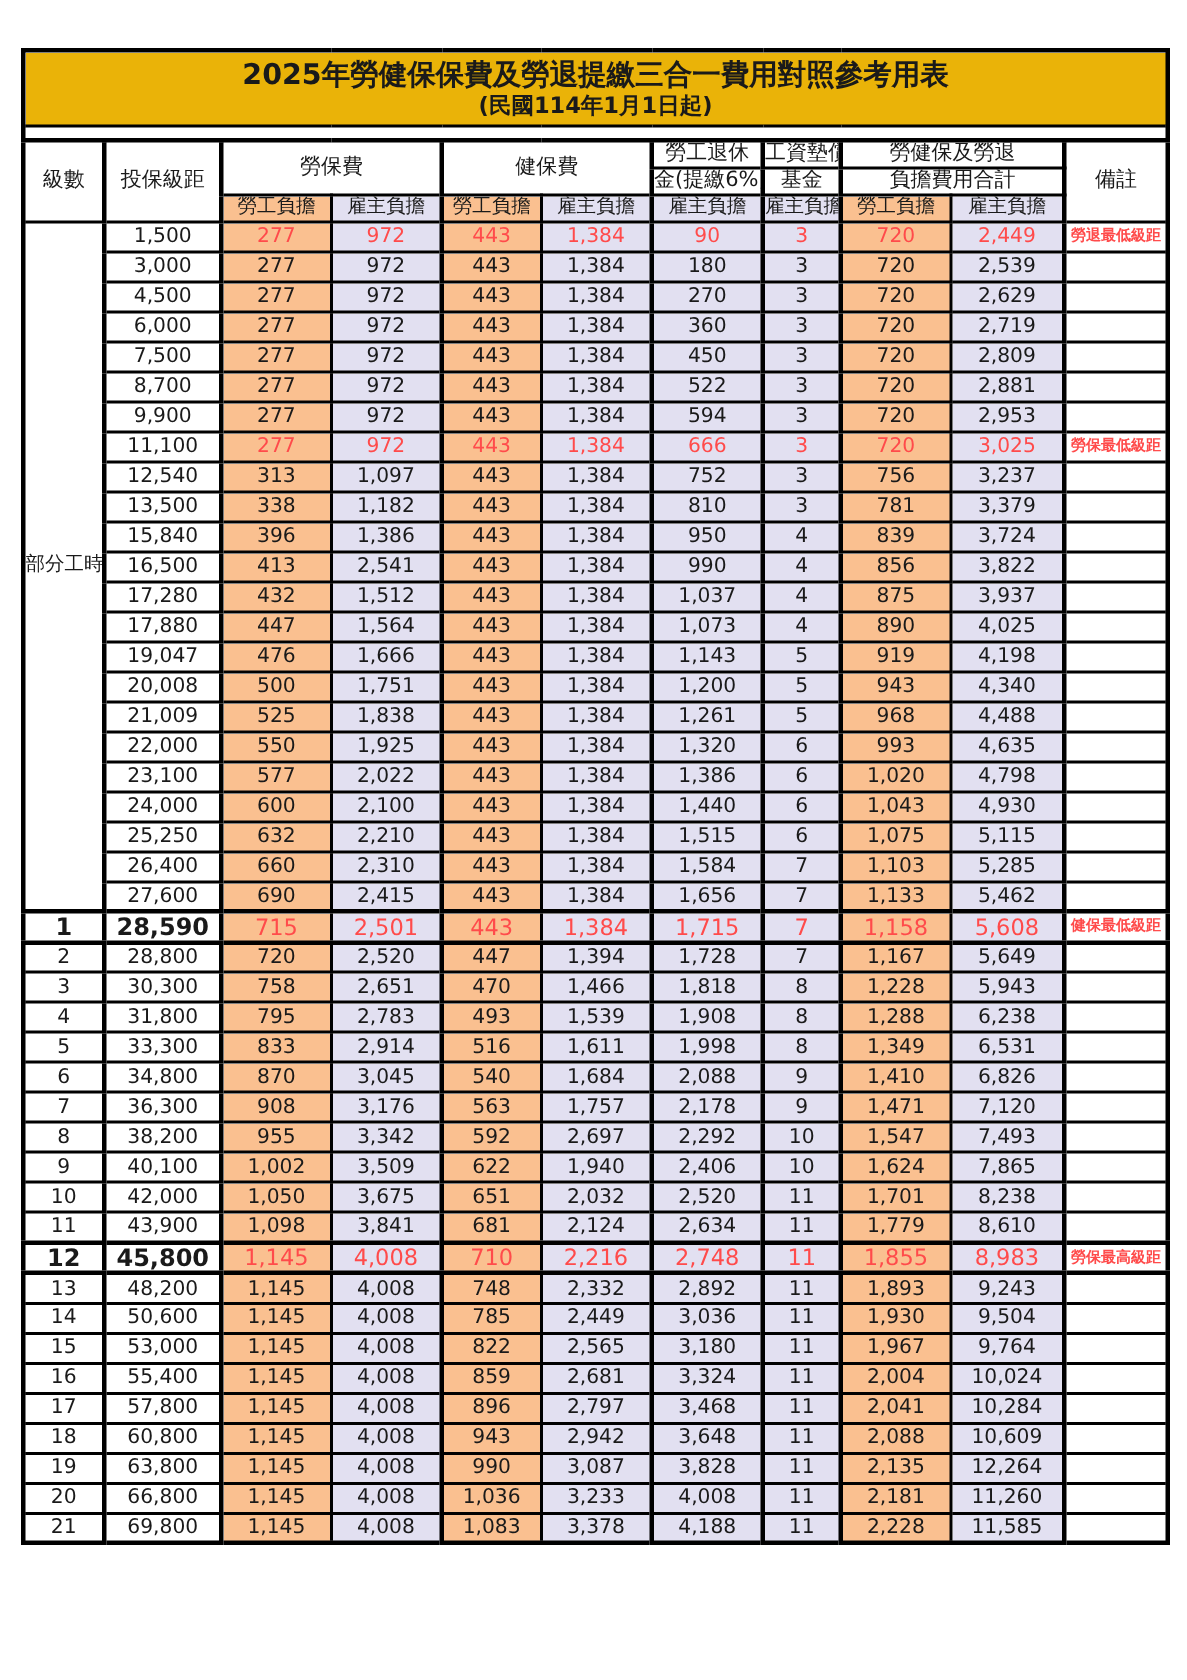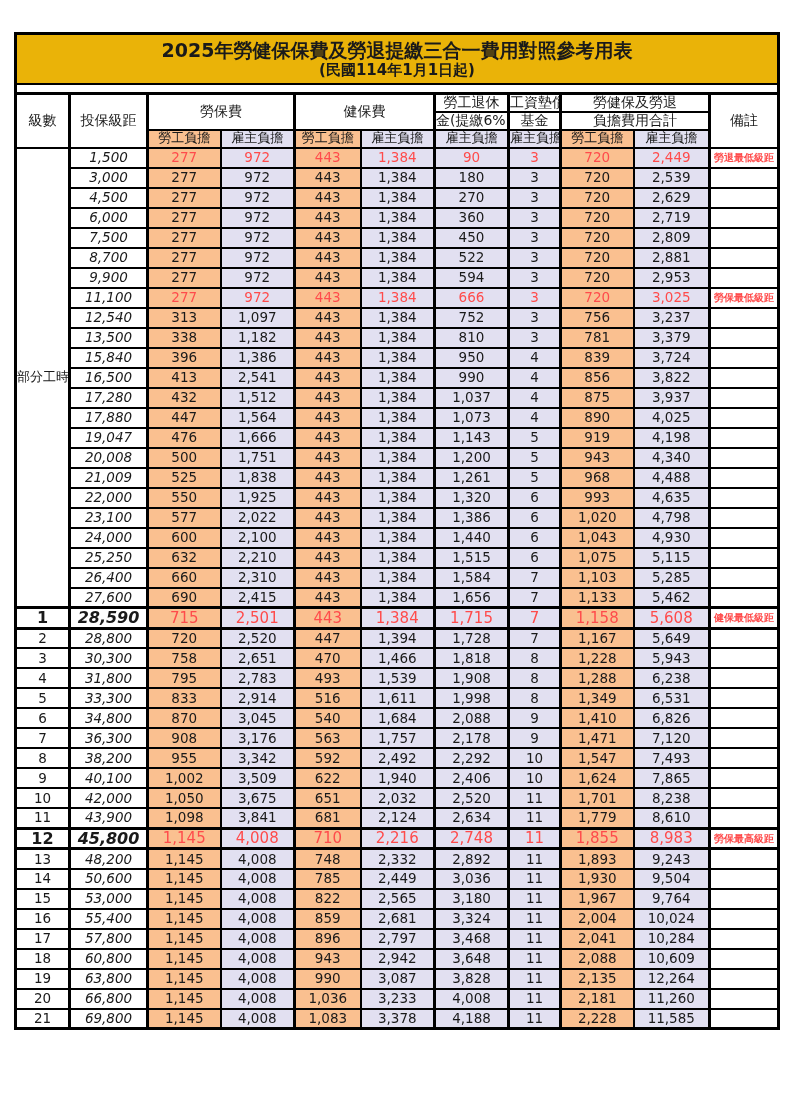--- a/index.html
+++ b/index.html
@@ -28,21 +28,21 @@
   .title-line2{font-size:15px;font-weight:bold;margin-top:1px;text-align:center;}
   .spacer-cell{height:7px;border-left:none;border-right:none;border-top:2px solid #000;border-bottom:3px solid #000;}
   
   thead th{font-size:14px;}
   .hr1{height:18px}.hr2{height:18px}
   .subhead th{height:16px;font-size:13px;}
   
   tbody tr{height:20px;}
   tbody td{font-size:13.5px;}
   .part{font-size:13px;text-align:right;}
-  .c-bracket{font-size:13.5px;font-style:italic;}
+  .c-bracket{font-size:13.5px;}
   .c-remark{font-size:10px;font-weight:bold;color:#ff4b4b;}
   .or{background:#FAC090;}
   .lv{background:#E2E0F1;}
   .gl{border-left:3px solid #000;}
   tr.red-row .val{color:#ff4b4b;}
   tr.hl td{border-top:3px solid #000;border-bottom:3px solid #000;}
   tr.hl .c-bracket,tr.hl .c-level{font-size:16px;font-weight:600;}
   tr.hl .val{font-size:15px;}
 </style>
 </head>
@@ -467,21 +467,21 @@
           <td class="val or gl">1,471</td>
           <td class="val lv">7,120</td>
           <td class="c-remark gl"></td>
         </tr>
         <tr>
           <td class="c-level">8</td>
           <td class="c-bracket gl">38,200</td>
           <td class="val or gl">955</td>
           <td class="val lv">3,342</td>
           <td class="val or gl">592</td>
-          <td class="val lv">2,492</td>
+          <td class="val lv">2,697</td>
           <td class="val lv gl">2,292</td>
           <td class="val lv gl">10</td>
           <td class="val or gl">1,547</td>
           <td class="val lv">7,493</td>
           <td class="c-remark gl"></td>
         </tr>
         <tr>
           <td class="c-level">9</td>
           <td class="c-bracket gl">40,100</td>
           <td class="val or gl">1,002</td>

